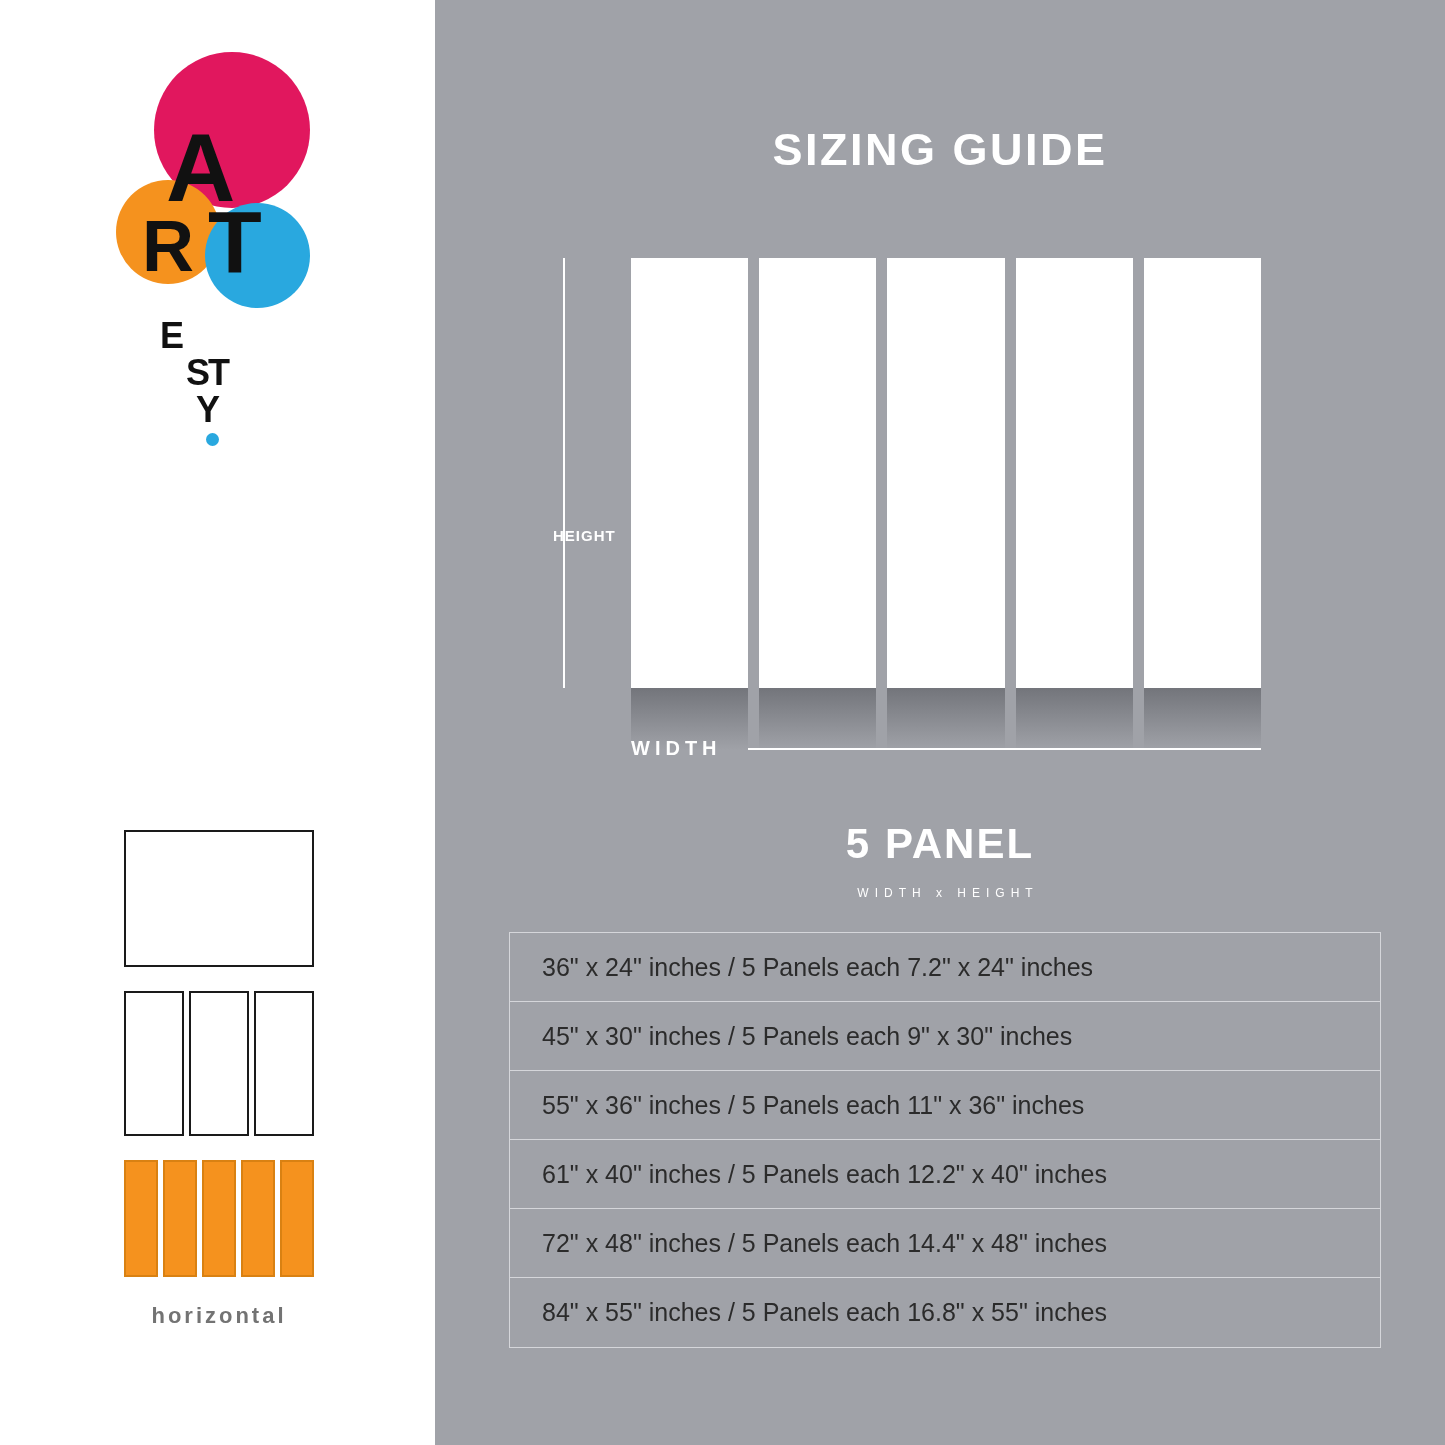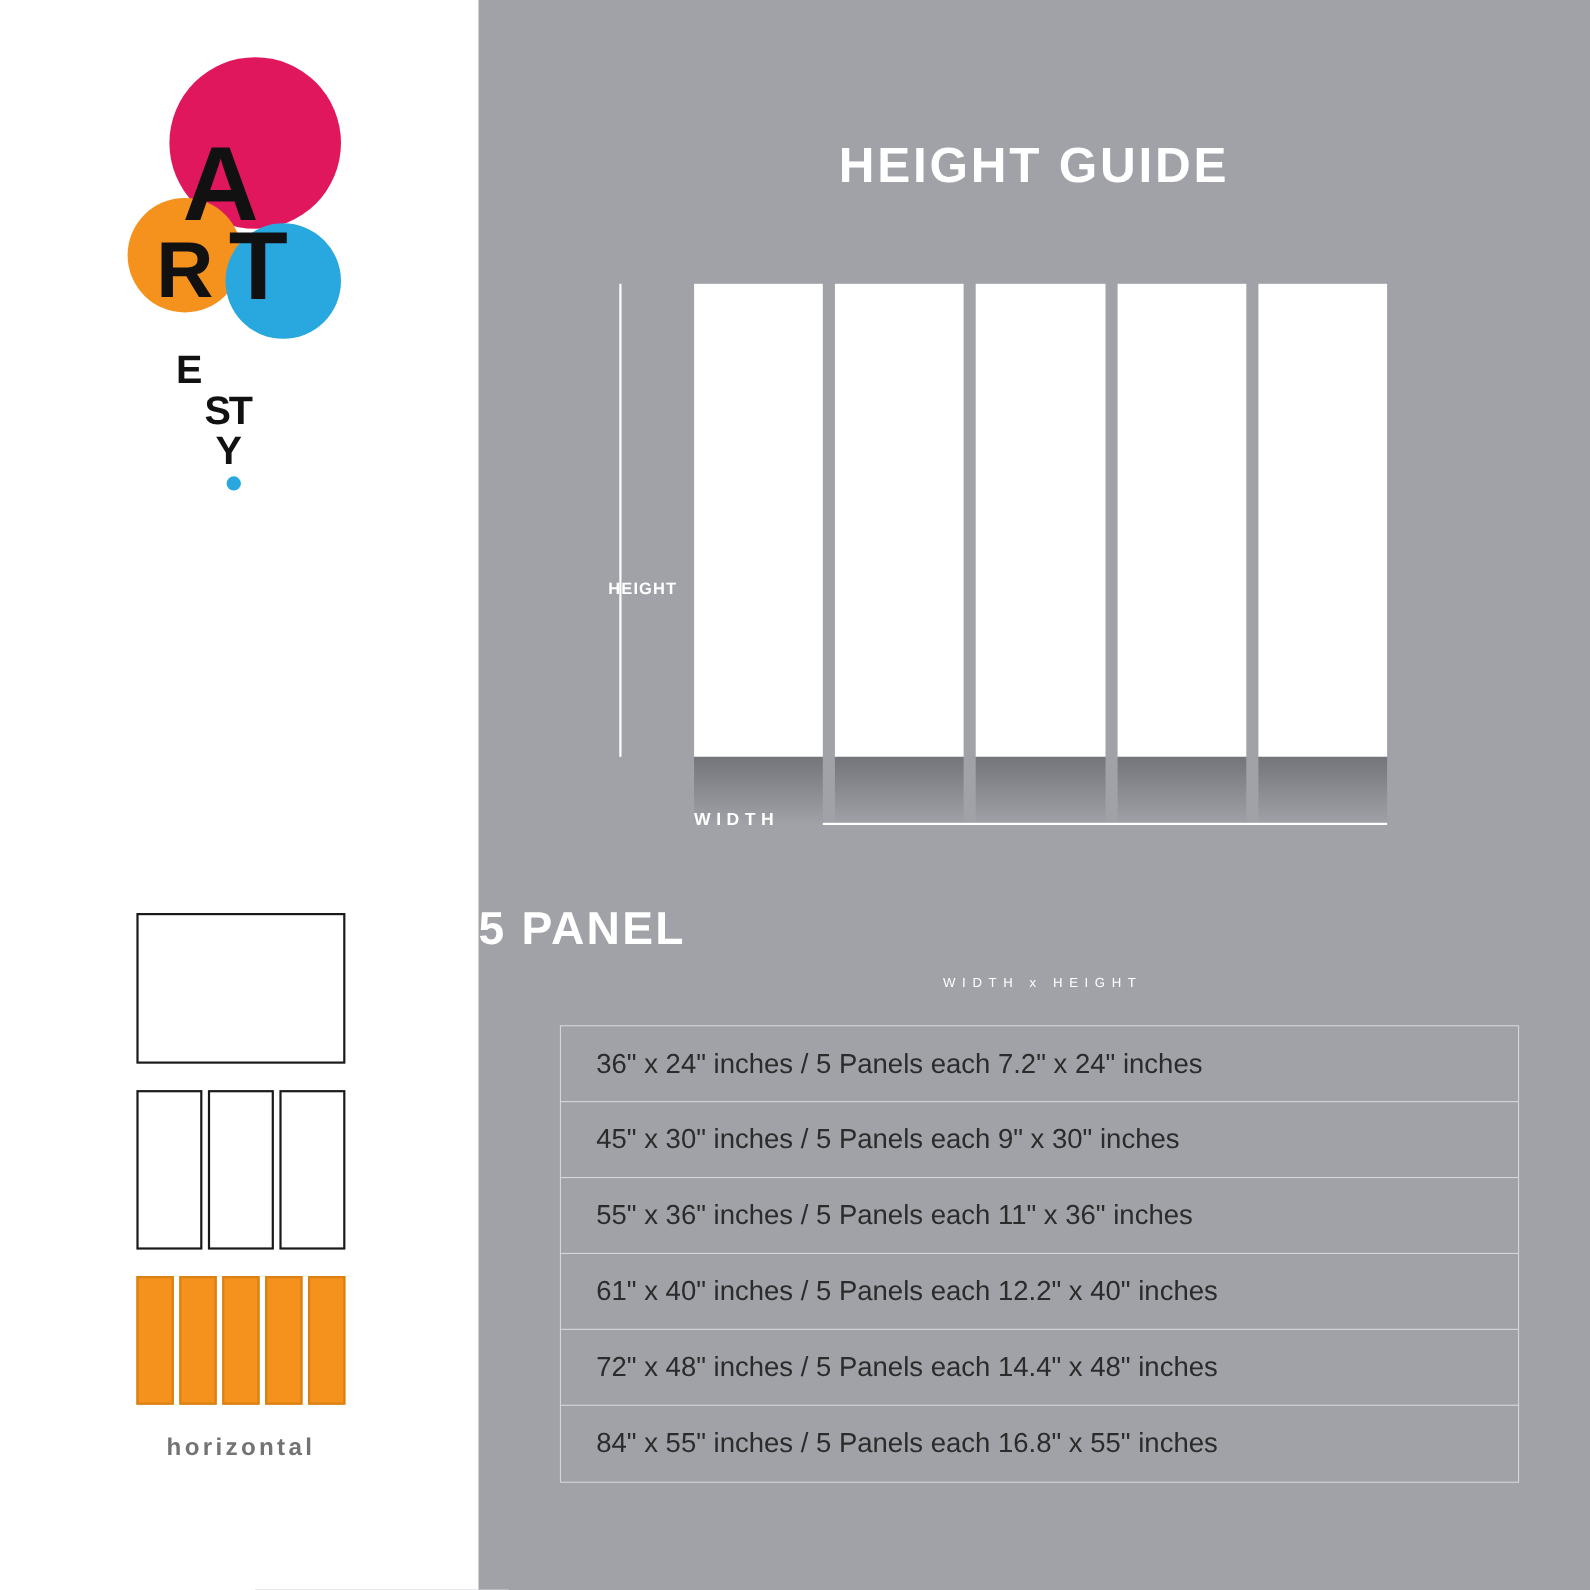--- a/index.html
+++ b/index.html
@@ -206,31 +206,31 @@
     font-weight: bold;
     letter-spacing: 1px;
     line-height: 1.55;
     text-align: center;
   }
   .lbl-width {
     position: absolute;
     left: 196px;
     top: 737px;
     color: #ffffff;
-    font-size: 16px;
+    font-size: 20px;
     font-weight: bold;
     letter-spacing: 5px;
   }
 
   .panel-count {
     position: absolute;
     left: 0;
     right: 0;
     top: 820px;
-    text-align: left;
+    text-align: center;
     color: #ffffff;
     font-size: 42px;
     font-weight: bold;
     letter-spacing: 2px;
   }
   .dims-head {
     position: absolute;
     left: 0;
     right: 0;
     top: 886px;
@@ -310,21 +310,21 @@
         <div></div>
         <div></div>
       </div>
       <div class="orientation-label">horizontal</div>
     </div>
 
   </div>
 
   <div class="right-col">
 
-    <div class="guide-title">HEIGHT GUIDE</div>
+    <div class="guide-title">SIZING GUIDE</div>
 
     <div class="axis-v"></div>
     <div class="lbl-height">HEIGHT</div>
 
     <div class="preview">
       <div class="pnl"></div>
       <div class="pnl"></div>
       <div class="pnl"></div>
       <div class="pnl"></div>
       <div class="pnl"></div>

